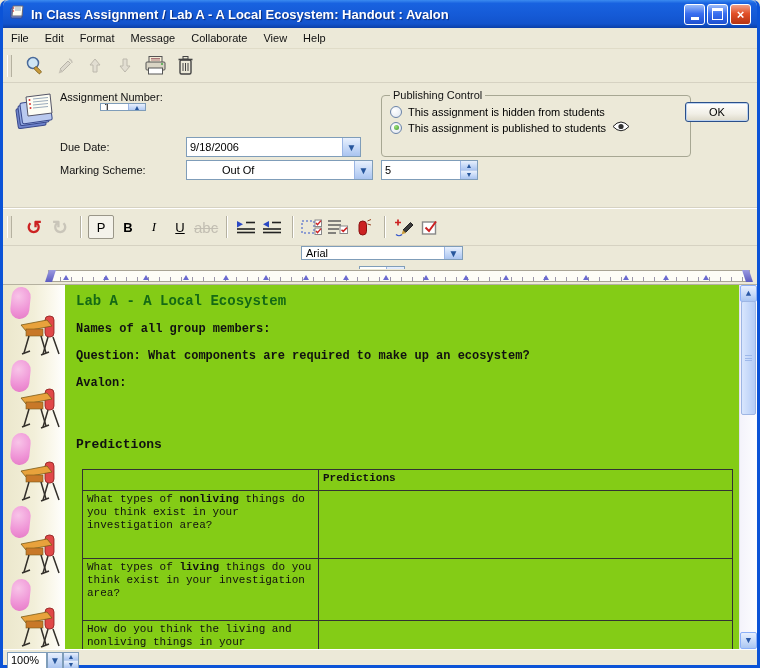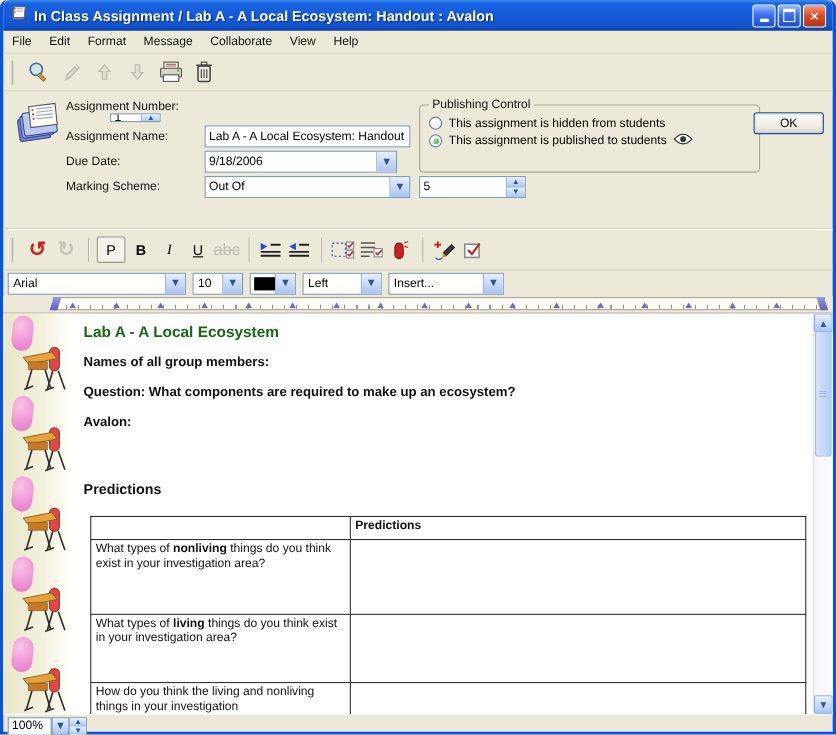--- a/index.html
+++ b/index.html
@@ -57,36 +57,36 @@
   .fmtbar{height:36px;display:flex;align-items:center;padding-left:4px;border-top:1px solid #fff;
        border-bottom:1px solid #d6d2c2;}
   .fmt{min-width:24px;height:24px;display:flex;align-items:center;justify-content:center;margin-right:2px;font-size:13px;}
   .sep{width:1px;height:22px;background:#b5b1a0;border-right:1px solid #fff;margin:0 6px;}
   .pbtn{border:1px solid #9a96886;border:1px solid #9a9688;border-radius:2px;background:#f4f2ea;width:22px;height:22px;}
   .undo{color:#cc2222;font-size:19px;font-weight:bold;}
   .redo{color:#c9c5b9;font-size:19px;font-weight:bold;}
   .bold{font-weight:bold;} .ital{font-style:italic;font-family:"Liberation Serif",serif;} .undl{text-decoration:underline;}
   .abc{color:#c2beb2;font-size:15px;text-decoration:line-through;}
   
-  .fontbar{height:23px;display:flex;align-items:center;padding-left:4px;gap:6px;}
+  .fontbar{height:23px;display:flex;align-items:center;padding-left:4px;gap:6px;flex-direction:column;}
   .combo{background:#fff;border:1px solid #7f9db9;height:20px;box-sizing:border-box;display:flex;align-items:center;font-size:11px;}
   .combo .txt{padding:0 4px;flex:1;white-space:nowrap;overflow:hidden;}
   .swatch{width:16px;height:12px;background:#000;margin-left:3px;flex:1;}
   
   .rulerzone{height:15px;position:relative;background:#ece9d8;}
   .rulerbar{position:absolute;left:45px;width:702px;top:1px;height:12px;background:#fdfdf6;border:1px solid #a8a494;
        box-sizing:border-box;
        background-image:repeating-linear-gradient(90deg,#9a96a8 0 1px,transparent 1px 11px);
        background-size:100% 4px;background-repeat:no-repeat;background-position:0 100%;background-color:#fdfdf6;}
   .tabstop{position:absolute;bottom:1px;width:0;height:0;border-left:3px solid transparent;
        border-right:3px solid transparent;border-bottom:5px solid #6a6ad0;}
   .rend{position:absolute;top:-1px;width:7px;height:12px;background:linear-gradient(180deg,#9a9ae0,#5c5cc0);}
   .rend.l{left:-2px;transform:skewX(-18deg);} .rend.r{right:-2px;transform:skewX(18deg);}
   
-  .docarea{position:relative;height:364px;background:#ffffff;overflow:hidden;border-top:1px solid #b5b1a0;}
+  .docarea{position:relative;height:364px;background:#84cc16;overflow:hidden;border-top:1px solid #b5b1a0;font-family:Liberation Mono, monospace;}
   .mstrip{position:absolute;left:0;top:0;bottom:0;width:62px;overflow:hidden;
        background:linear-gradient(90deg,#ebe7cc 0%,#f2efd9 50%,#faf8ec 78%,#fff 100%);}
   .deco{position:relative;height:73px;}
   .capsule{position:absolute;left:8px;top:2px;width:19px;height:32px;border-radius:10px;
        background:radial-gradient(circle at 35% 30%,#f8c4e8,#ef93d6 60%,#e briefly);
        background:radial-gradient(circle at 35% 30%,#f8c4e8,#ef93d6 60%,#e478c4);transform:rotate(6deg);}
   .deskw{position:absolute;left:16px;top:30px;}
   
   .vsb{position:absolute;right:0;top:0;bottom:0;width:17px;background:linear-gradient(90deg,#f4f3fb,#fdfdff);
        border-left:1px solid #e2e0ee;}
@@ -215,36 +215,30 @@
     <div class="form-row" style="top:8px;flex-direction:column;">
       <span class="lbl">Assignment Number:</span>
       <span class="field" style="width:46px;">
         <span class="txt">1</span>
         <span class="spinbtns">
             <span>▲</span>
             <span>▼</span>
           </span>
       </span>
     </div>
-    <div class="form-row" style="top:31px;">
-      <span class="lbl">Assignment Name:</span>
-      <span class="field" style="width:187px;">
-        <input class="txtin" value="Lab A - A Local Ecosystem: Handout" style="">
-      </span>
-    </div>
     <div class="form-row" style="top:54px;">
       <span class="lbl">Due Date:</span>
       <span class="field" style="width:175px;">
         <span class="txt">9/18/2006</span>
         <span class="dropbtn">▼</span>
       </span>
     </div>
     <div class="form-row" style="top:77px;">
       <span class="lbl">Marking Scheme:</span>
-      <span class="field" style="width:187px;">
+      <span class="field" style="width:187px;padding-left:32px;">
         <span class="txt">Out Of</span>
         <span class="dropbtn">▼</span>
       </span>
     </div>
     <div class="form-row" style="left:378px;top:77px;">
       <span class="field" style="width:97px;">
         <span class="txt">5</span>
         <span class="spinbtns">
             <span>▲</span>
             <span>▼</span>

